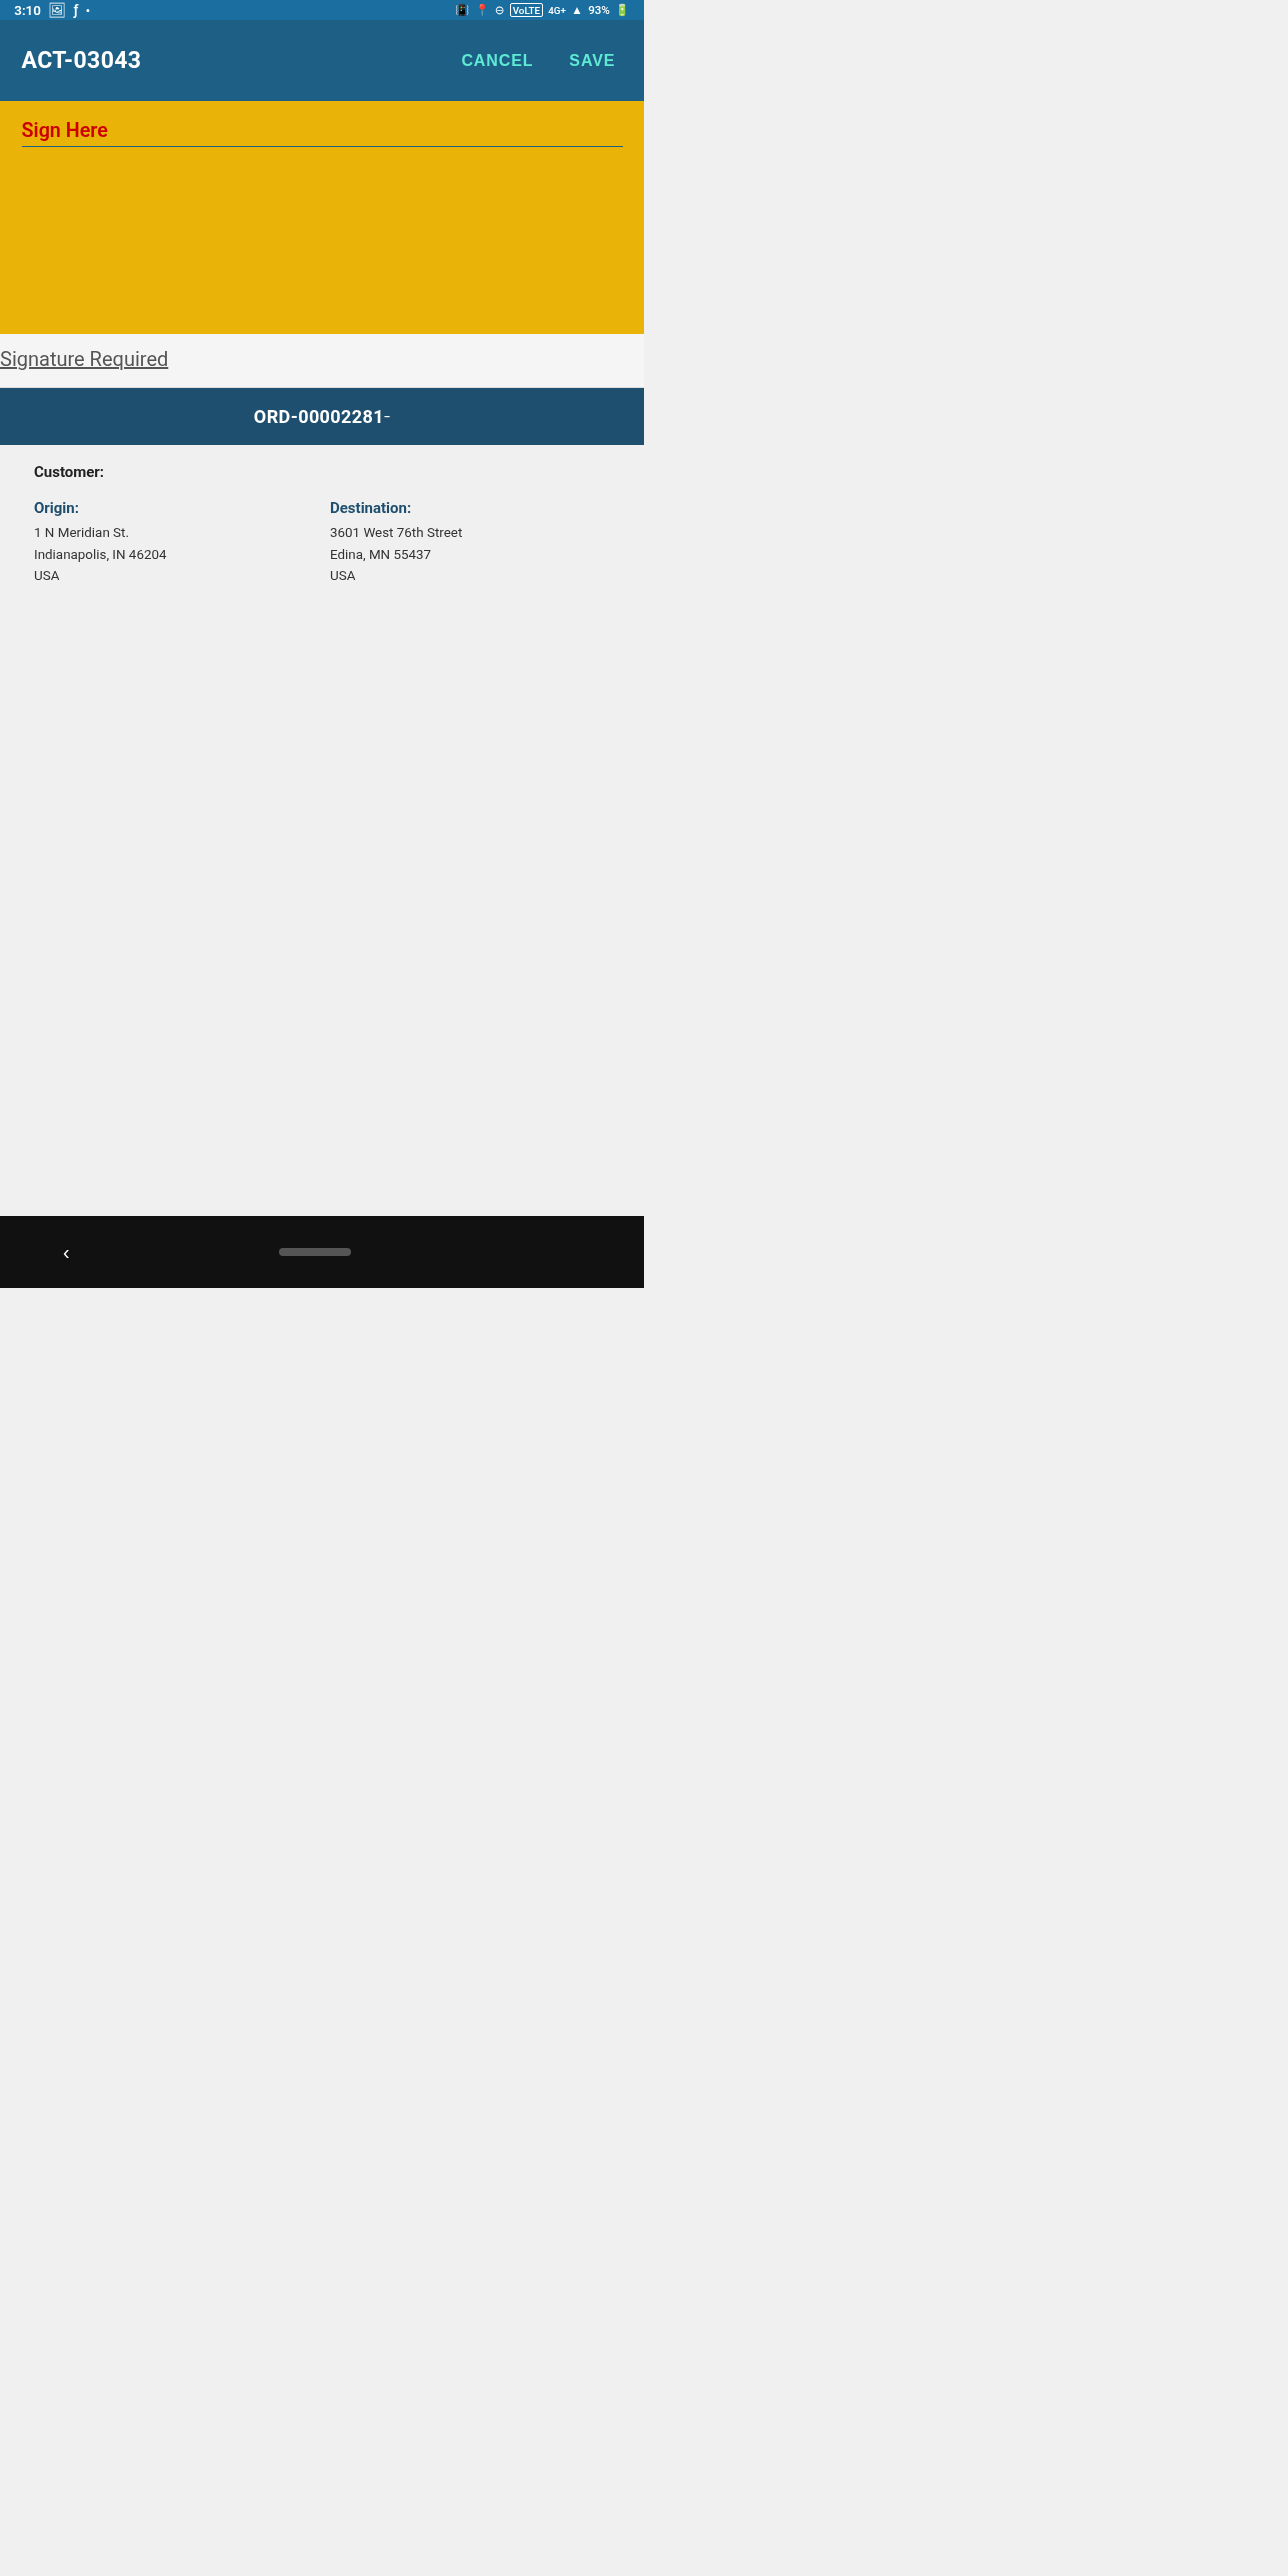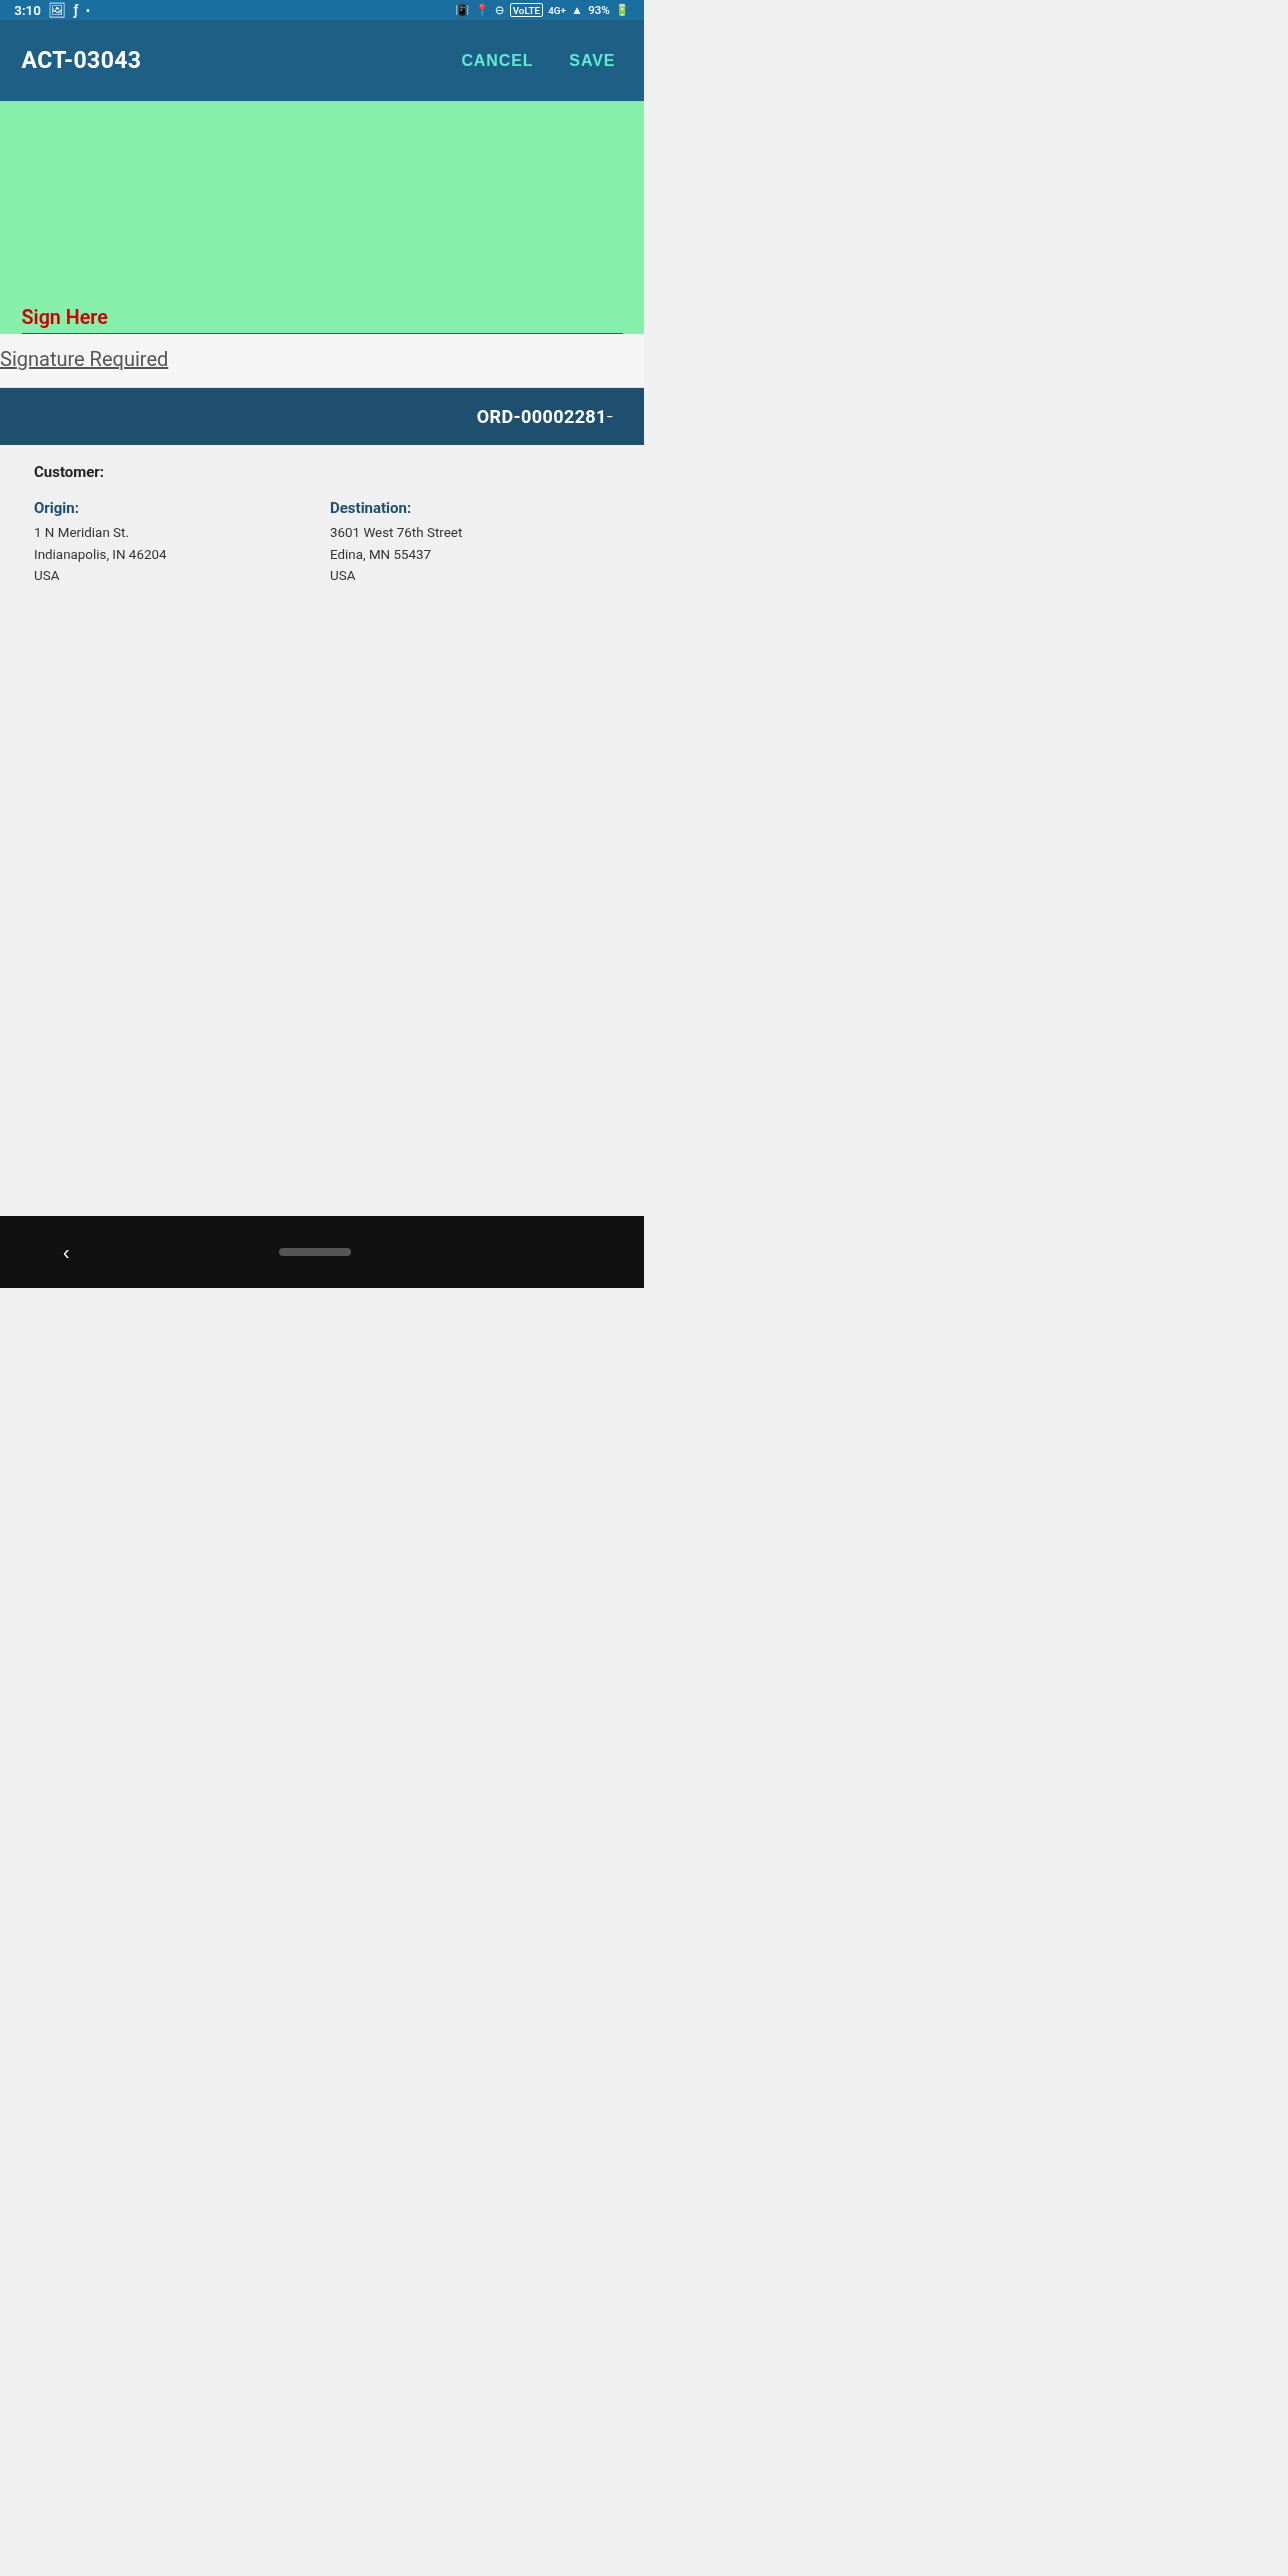--- a/index.html
+++ b/index.html
@@ -86,26 +86,25 @@
     
     .main-content {
       background: white;
       flex: 1;
       display: flex;
       flex-direction: column;
     }
 
     
     .signature-area {
-      background: #86efac;
+      background: #eab308;
       padding: 18px 21.5px 0 21.5px;
       min-height: 233px;
       display: flex;
       flex-direction: column;
-      justify-content: flex-end;
     }
 
     .sign-here-label {
       color: #cc0000;
       font-size: 19.7px;
       font-weight: 600;
       margin-bottom: 3.6px;
     }
 
     .signature-line {
@@ -144,21 +143,21 @@
       resize: none;
       font-family: Arial, sans-serif;
     }
 
     
     .order-header {
       background: #1e4f6e;
       padding: 18px 31px;
       display: flex;
       align-items: center;
-      justify-content: flex-end;
+      justify-content: center;
       cursor: pointer;
     }
 
     .order-id {
       color: white;
       font-size: 18px;
       font-weight: 700;
       letter-spacing: 0.4px;
     }
 

